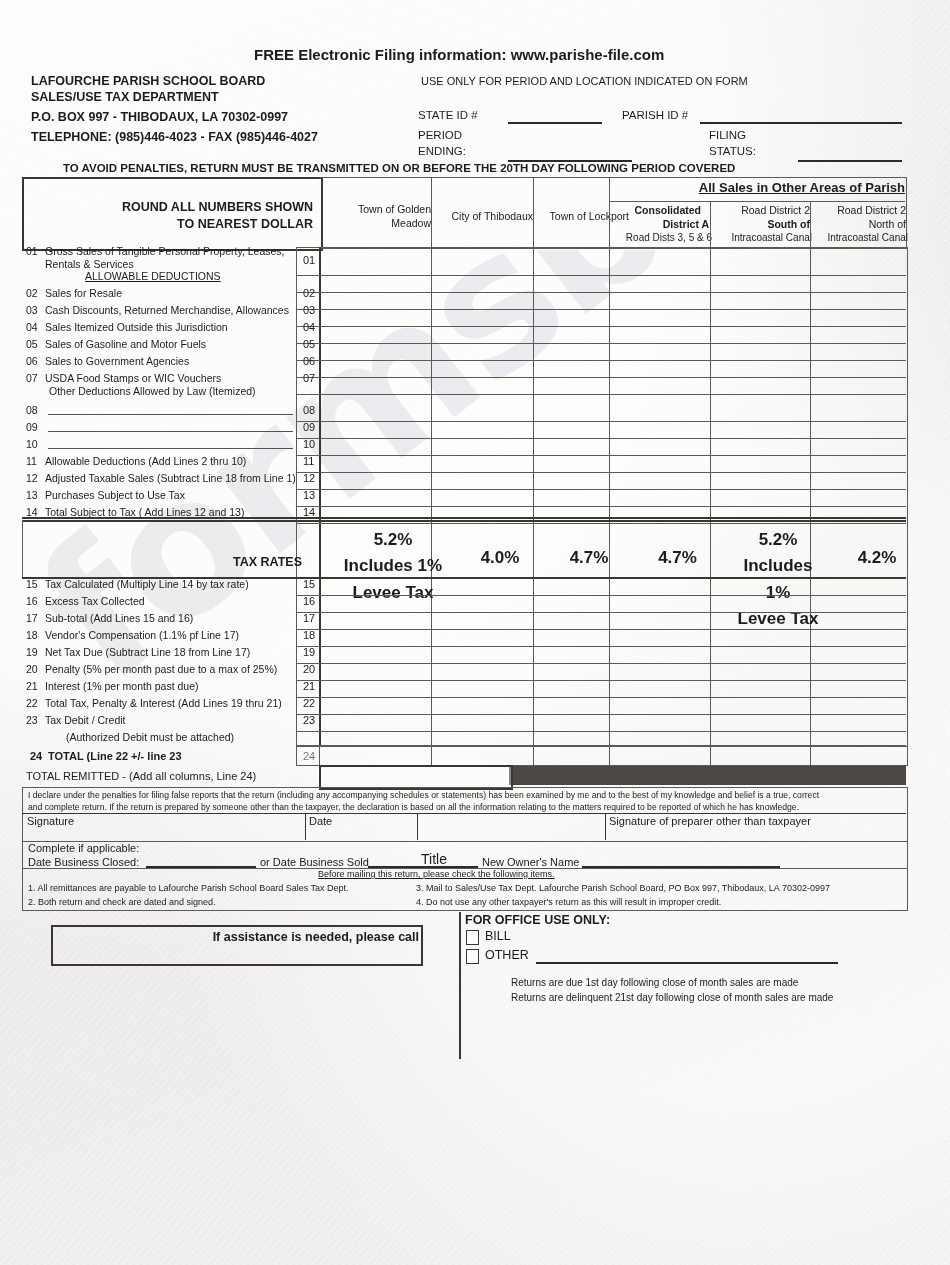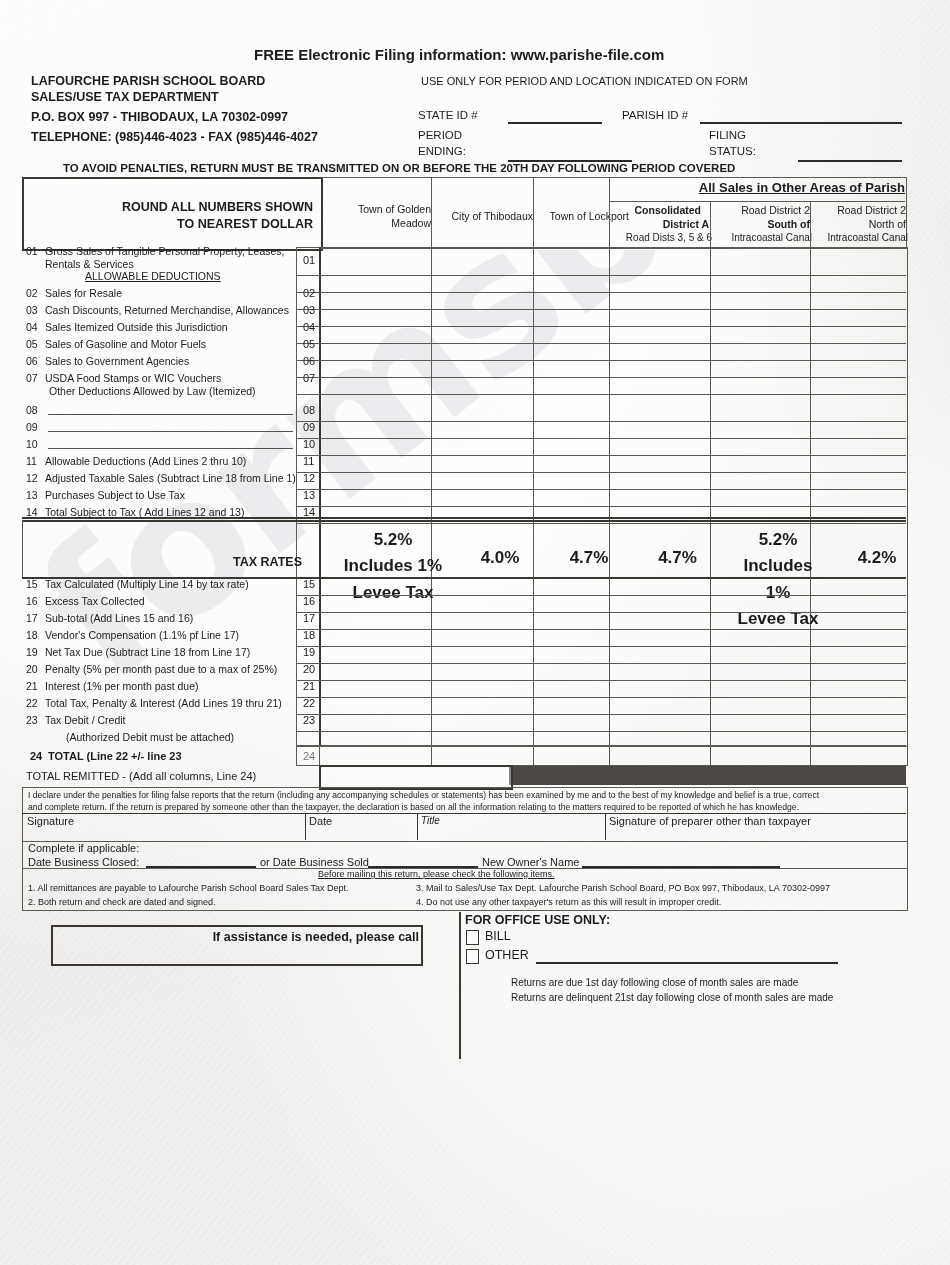--- a/index.html
+++ b/index.html
@@ -301,21 +301,21 @@
   <div class="t" style="left:28px;top:791px;font-size:8.6px;">I declare under the penalties for filing false reports that the return (including any accompanying schedules or statements) has been examined by me and to the best of my knowledge and belief is a true, correct</div>
   <div class="t" style="left:28px;top:803px;font-size:8.6px;">and complete return.  If the return is prepared by someone other than the taxpayer, the declaration is based on all the information relating to the matters required to be reported of which he has knowledge.</div>
 
   <div class="hline" style="left:22px;top:813px;width:884px;background:#3a3733;"></div>
   <div class="vline" style="left:305px;top:813px;height:27px;background:#3a3733;"></div>
   <div class="vline" style="left:417px;top:813px;height:27px;background:#3a3733;"></div>
   <div class="vline" style="left:605px;top:813px;height:27px;background:#3a3733;"></div>
 
   <div class="t" style="left:27px;top:816px;font-size:11px;">Signature</div>
   <div class="t" style="left:309px;top:816px;font-size:11px;">Date</div>
-  <div class="t" style="left:421px;top:816px;font-size:10px;font-style:italic;">Title</div>
+  <div class="t" style="left:421px;top:852px;font-size:14px;">Title</div>
   <div class="t" style="left:609px;top:816px;font-size:11px;">Signature of preparer other than taxpayer</div>
 
   <div class="abs" style="left:24px;top:826px;width:278px;height:13px;"></div>
   <div class="abs" style="left:307px;top:826px;width:108px;height:13px;"></div>
   <div class="abs" style="left:419px;top:826px;width:184px;height:13px;"></div>
   <div class="abs" style="left:607px;top:826px;width:296px;height:13px;"></div>
 
   <div class="abs" style="left:22px;top:840px;width:884px;height:28px;border:1px solid #5d5a56;border-top:none;"></div>
   <div class="t" style="left:28px;top:843px;font-size:11px;">Complete if applicable:</div>
   <div class="t" style="left:28px;top:857px;font-size:11px;">Date Business Closed:</div>

